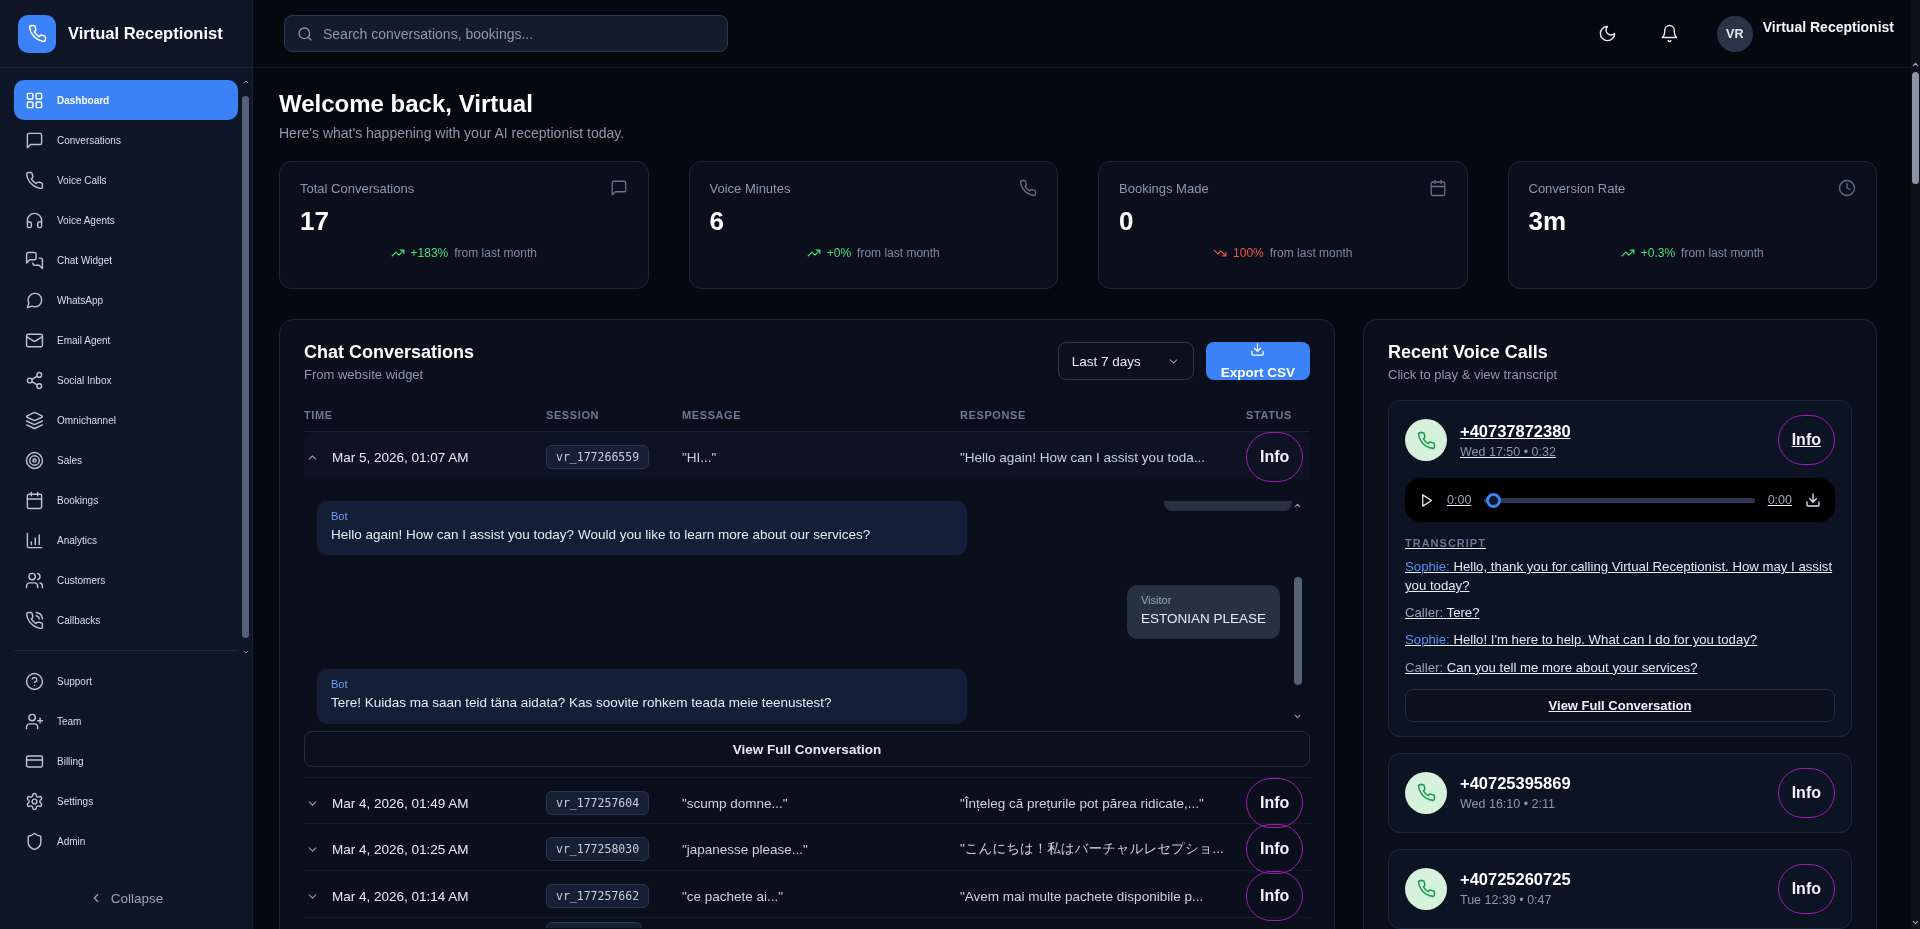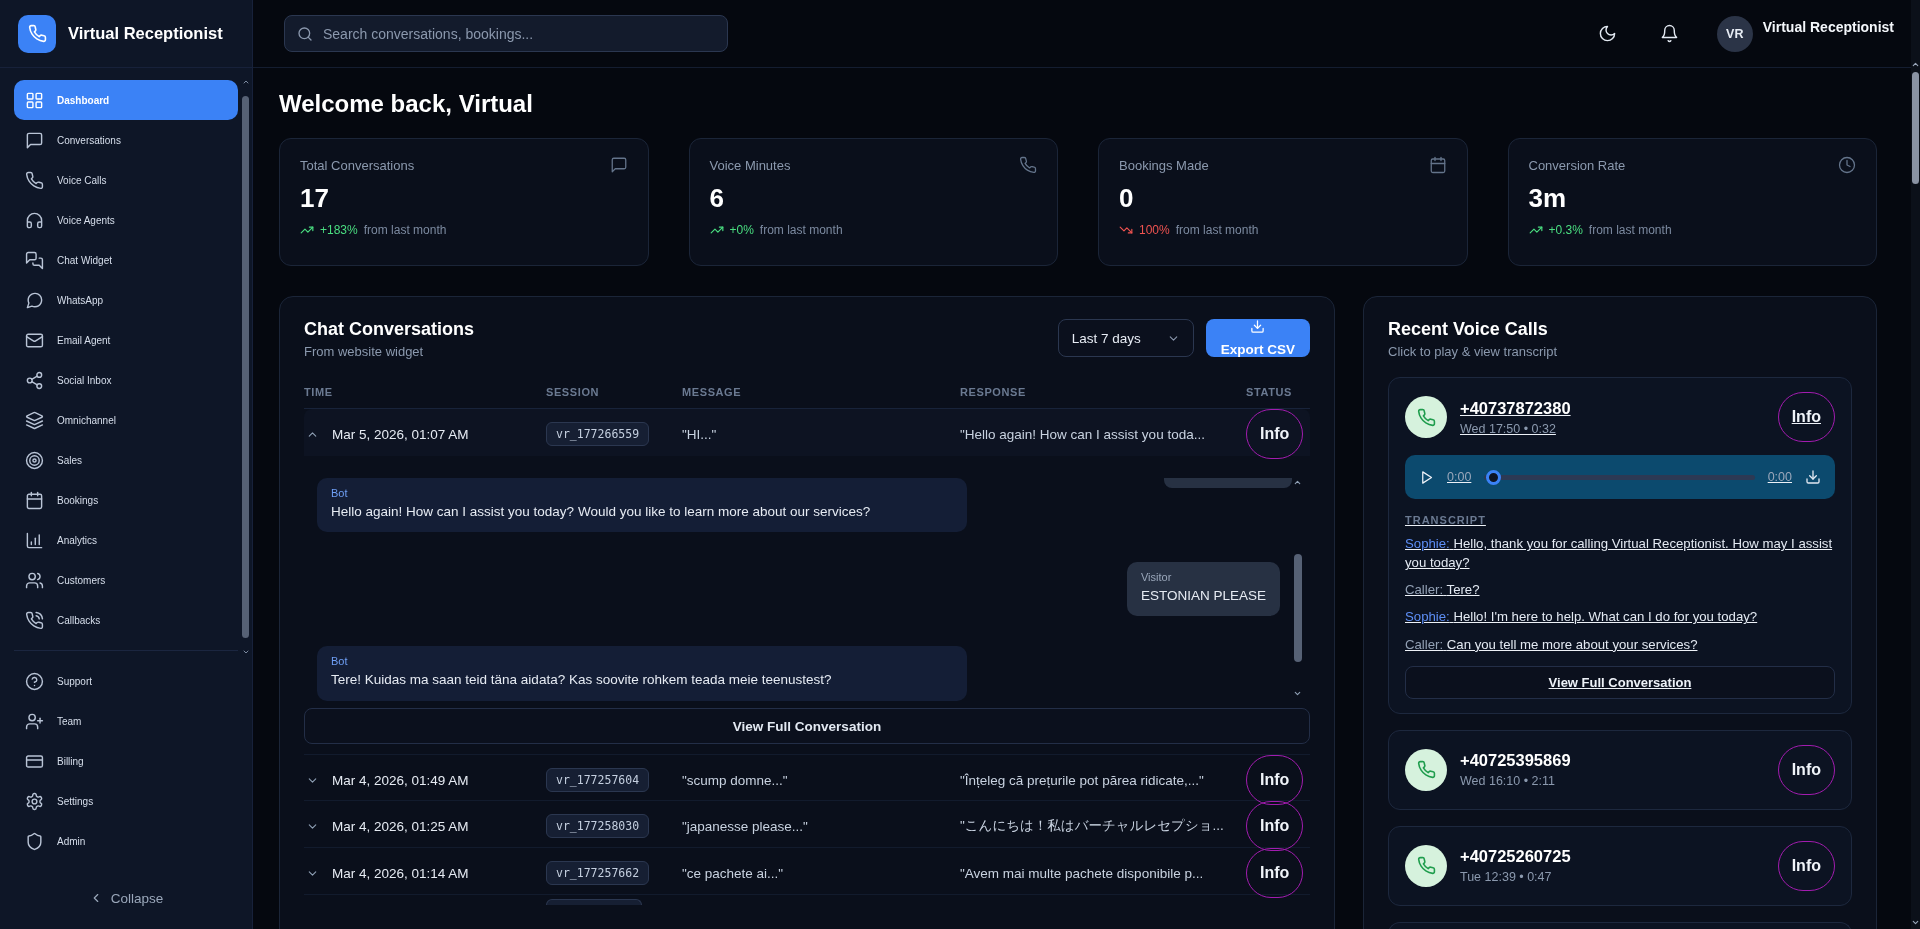--- a/index.html
+++ b/index.html
@@ -49,21 +49,21 @@
   .main{position:absolute; left:253px; top:68px; right:0; bottom:0; overflow:hidden; padding:22px 43px 0 26px;}
   .welcome-title{font-size:24px; font-weight:bold; color:#fff;}
   .welcome-sub{font-size:14px; color:var(--muted); margin-top:7px;}
 
   .stats-row{display:flex; gap:40px; margin-top:20px;}
   .stat-card{flex:1; background:var(--panel); border:1px solid var(--border); border-radius:12px; padding:17px 20px; height:128px;}
   .stat-head{display:flex; justify-content:space-between; align-items:center;}
   .stat-label{font-size:13px; color:var(--muted);}
   .stat-head svg{width:18px; height:18px; color:#64748b; stroke-width:1.7;}
   .stat-value{font-size:26px; font-weight:bold; color:#fff; margin-top:9px;}
-  .stat-delta{display:flex; align-items:center; gap:6px; margin-top:9px; font-size:12px; color:#7c8aa0;}
+  .stat-delta{display:flex; align-items:center; gap:6px; margin-top:9px; font-size:12px; color:#7c8aa0;justify-content:center;}
   .stat-delta svg{width:14px; height:14px;}
   .delta-up{color:var(--green);}
   .delta-down{color:var(--red);}
 
   .panels-row{display:flex; gap:28px; margin-top:30px; align-items:flex-start;}
   .panel{background:var(--panel); border:1px solid var(--border); border-radius:14px; padding:22px 24px;}
   .chat-panel{width:1056px; height:660px;}
   .voice-panel{width:514px; height:660px; overflow:hidden;}
   .panel-title{font-size:18px; font-weight:bold; color:#fff;}
   .panel-sub{font-size:13px; color:var(--muted); margin-top:4px;}
@@ -108,21 +108,21 @@
 
   
   .call-card{border:1px solid #1d283e; border-radius:12px; background:var(--panel2); padding:14px 16px; margin-top:16px;}
   .call-card.first{margin-top:18px;text-decoration:underline;}
   .call-top{display:flex; align-items:center; gap:13px;}
   .call-avatar{width:42px; height:42px; border-radius:50%; background:#d6f2dd; display:flex; align-items:center; justify-content:center; color:var(--callgreen); flex:none;}
   .call-avatar svg{width:19px; height:19px;}
   .call-number{font-size:16.5px; font-weight:bold; color:#fff;}
   .call-meta{font-size:12.5px; color:var(--muted); margin-top:4px;}
   .call-info{margin-left:auto;}
-  .player{margin-top:13px; height:44px; background:#0c4a6e; border-radius:10px; display:flex; align-items:center; gap:13px; padding:0 14px;}
+  .player{margin-top:13px; height:44px; background:#000000; border-radius:16px; display:flex; align-items:center; gap:13px; padding:0 14px;}
   .player .play{width:15px; height:15px; color:#eef2f8; cursor:pointer; flex:none;}
   .ptime{font-size:12.5px; color:#9aa7ba;}
   .slider{flex:1; position:relative; height:15px; cursor:pointer;}
   .slider .track{position:absolute; left:0; right:0; top:5px; height:5px; border-radius:3px; background:#2c3954;}
   .slider .thumb{position:absolute; left:2px; top:0; width:15px; height:15px; border-radius:50%; border:3px solid var(--accent); background:#0d1424;}
   .player .dl{width:16px; height:16px; color:#e3e9f2; cursor:pointer; flex:none; stroke-width:1.8;}
   .transcript-label{margin-top:15px; font-size:11px; letter-spacing:1px; color:#6b7a92; font-weight:bold;}
   .tline{margin-top:8px; font-size:13.2px; line-height:1.45; color:#e3e9f2;}
   .tline .spk-agent{color:#5d8ef5;}
   .tline .spk-caller{color:#93a1b5;}
@@ -391,20 +391,21 @@
     </div>
     <div class="user-chip">
       <div class="avatar">VR</div>
       <div class="user-name">Virtual Receptionist</div>
     </div>
   </div>
 </header>
 
 <main class="main">
   <h1 class="welcome-title">Welcome back, Virtual</h1>
+  <div class="welcome-sub">Here's what's happening with your AI receptionist today.</div>
 
   <div class="stats-row">
     <div class="stat-card">
       <div class="stat-head">
         <span class="stat-label">Total Conversations</span>
         <span>
             <svg viewBox="0 0 24 24" width="18" height="18">
               <path d="M21 15a2 2 0 0 1-2 2H7l-4 4V5a2 2 0 0 1 2-2h14a2 2 0 0 1 2 2z"></path>
             </svg>
           </span>

